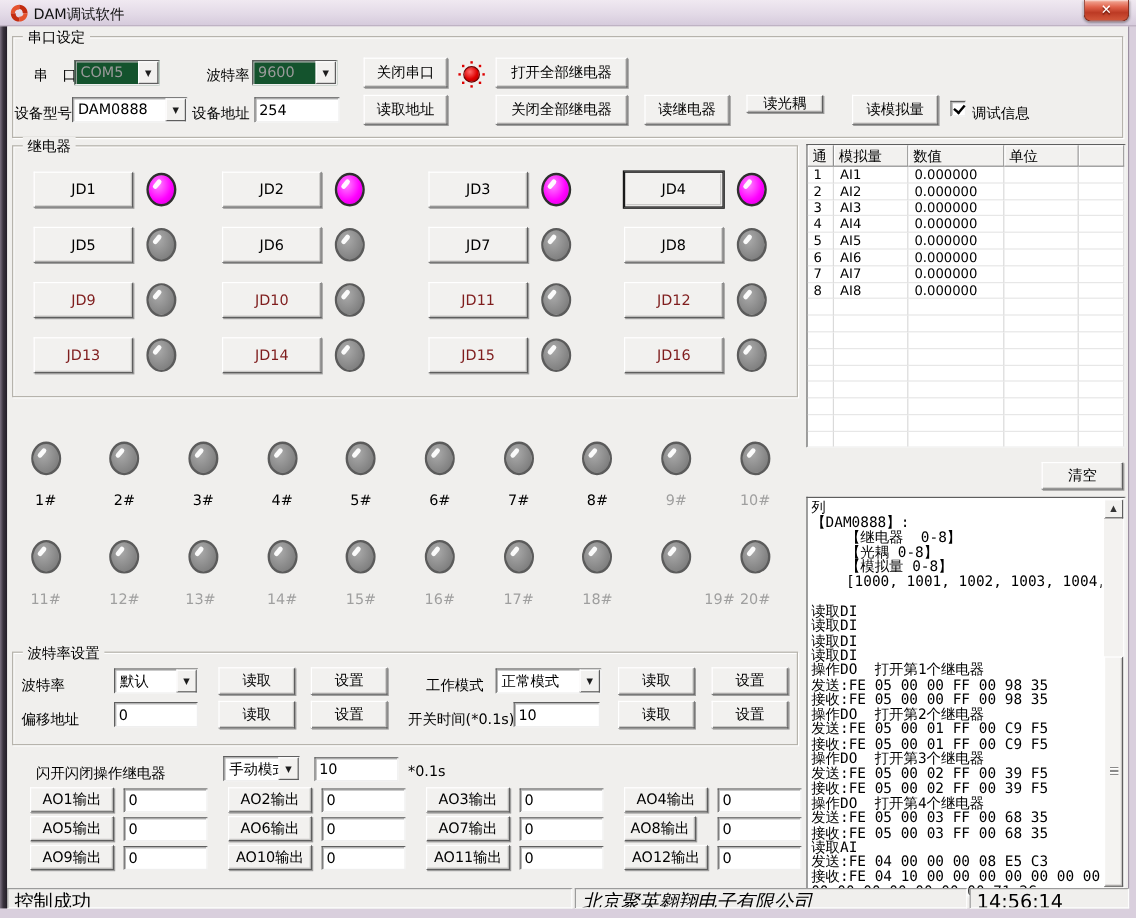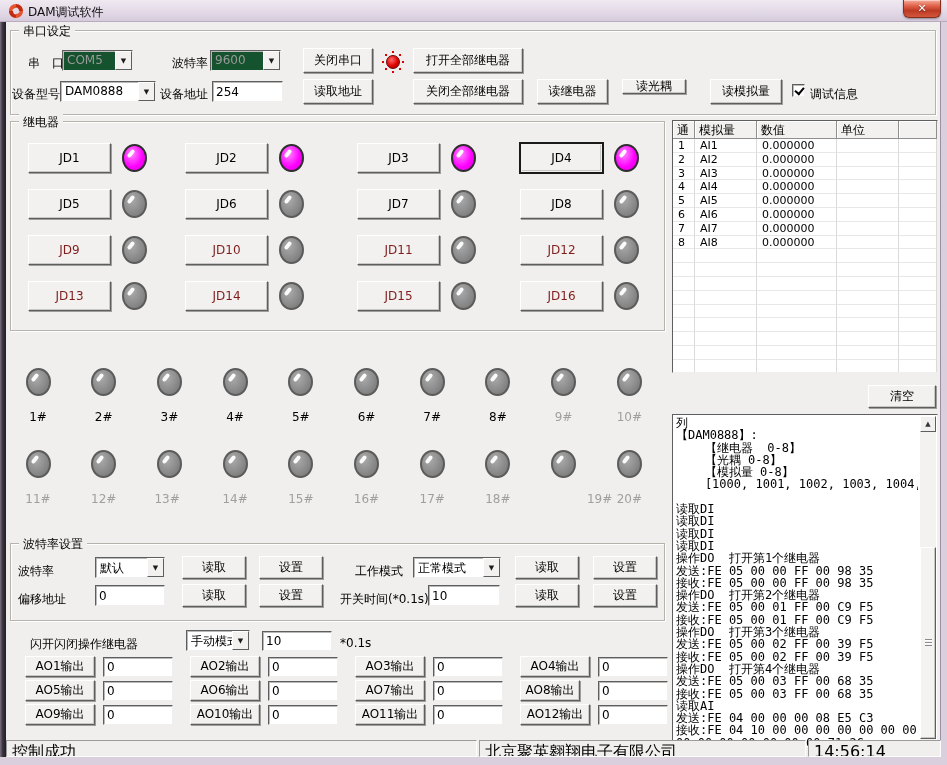--- a/index.html
+++ b/index.html
@@ -451,16 +451,16 @@
       <input class="input" value="0" style="left: 103px; top: 705px; width: 70px; height: 20px;">
       <div class="btn" style="left: 190px; top: 704px; width: 70px; height: 21px;">AO10输出</div>
       <input class="input" value="0" style="left: 268px; top: 705px; width: 70px; height: 20px;">
       <div class="btn" style="left: 355px; top: 704px; width: 70px; height: 21px;">AO11输出</div>
       <input class="input" value="0" style="left: 433px; top: 705px; width: 70px; height: 20px;">
       <div class="btn" style="left: 520px; top: 704px; width: 70px; height: 21px;">AO12输出</div>
       <input class="input" value="0" style="left: 598px; top: 705px; width: 70px; height: 20px;">
     </div>
 
   <div class="status-panel" style="left:6px;width:471px;">控制成功</div>
-  <div class="status-panel" style="left:479px;width:327px;">北京聚英翱翔电子有限公司</div>
+  <div class="status-panel" style="left:479px;width:327px;font-style:italic;">北京聚英翱翔电子有限公司</div>
   <div class="status-panel" style="left:808px;width:133px;">14:56:14</div>
 
 </div>
 
 </body></html>

